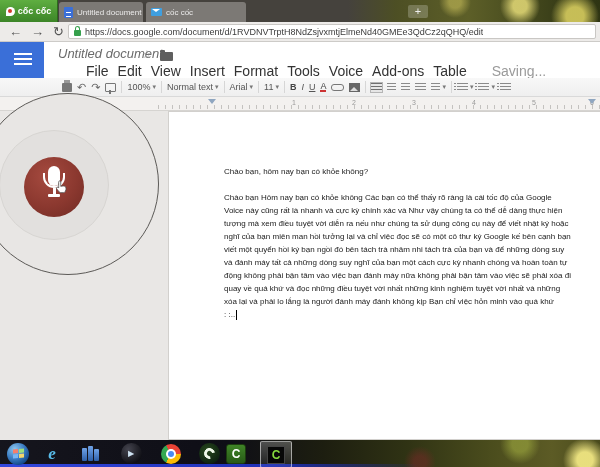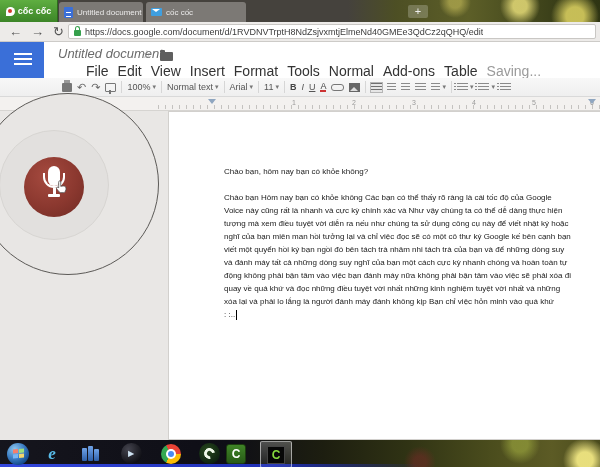--- a/index.html
+++ b/index.html
@@ -47,21 +47,21 @@
   #docsheader{left:0;top:42px;width:600px;height:36px;background:#fff;}
   #docslogo{left:0;top:0;width:44px;height:36px;background:#3a6fd8;}
   .doc-lines{position:absolute;left:14px;top:11px;width:18px;height:13px;
     background:repeating-linear-gradient(#fff 0 2px,transparent 2px 5px);}
   #doctitle{left:58px;top:4px;font-size:13px;font-style:italic;color:#6b6b6b;}
   #star{left:142px;top:6px;font-size:11px;color:#9a9a9a;}
   #folder{left:160px;top:10px;width:13px;height:9px;background:#5f5f5f;border-radius:1px;}
   #folder::before{content:"";position:absolute;left:0;top:-2px;width:5px;height:2px;background:#5f5f5f;border-radius:1px 1px 0 0;}
   #menubar{left:38px;top:21px;display:flex;gap:9px;font-size:14px;color:#333;padding-left:48px;}
   #menubar .menu{cursor:default;}
-  #saving{color:#9a9a9a;margin-left:0;}
+  #saving{color:#9a9a9a;margin-left:16px;}
 
   
   #toolbar{left:0;top:78px;width:600px;height:19px;background:linear-gradient(#f8f8f8,#efefef);
     border-bottom:1px solid #d9d9d9;box-sizing:border-box;display:flex;align-items:center;
     padding-left:62px;gap:5px;font-size:9px;color:#555;}
   .sep{width:1px;height:12px;background:#d6d6d6;flex:0 0 auto;}
   .tbtn{display:flex;align-items:center;gap:2px;flex:0 0 auto;}
   .arr{font-size:7px;color:#777;}
   .ic-print{width:10px;height:9px;background:#777;position:relative;border-radius:1px;}
   .ic-print::before{content:"";position:absolute;left:2px;top:-3px;width:6px;height:3px;background:#999;}
@@ -184,21 +184,21 @@
   <span id="doctitle" class="abs">Untitled document</span>
   <span id="star" class="abs">☆</span>
   <span id="folder" class="abs"></span>
   <div id="menubar" class="abs">
     <span class="menu">File</span>
     <span class="menu">Edit</span>
     <span class="menu">View</span>
     <span class="menu">Insert</span>
     <span class="menu">Format</span>
     <span class="menu">Tools</span>
-    <span class="menu">Normal</span>
+    <span class="menu">Voice</span>
     <span class="menu">Add-ons</span>
     <span class="menu">Table</span>
     <span id="saving">Saving...</span>
   </div>
 </div>
 
 <div id="toolbar" class="abs">
   <span class="tbtn">
       <span class="ic-print"></span>
     </span>

